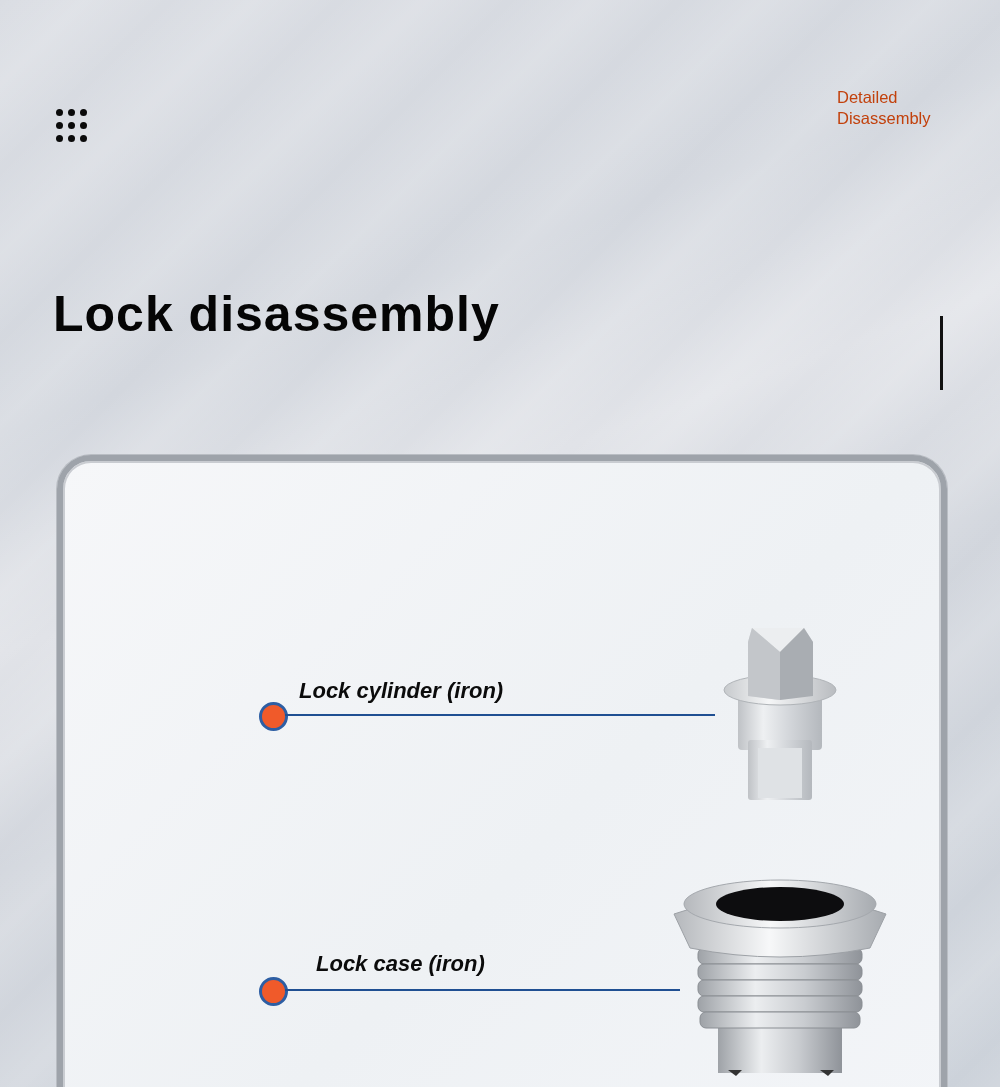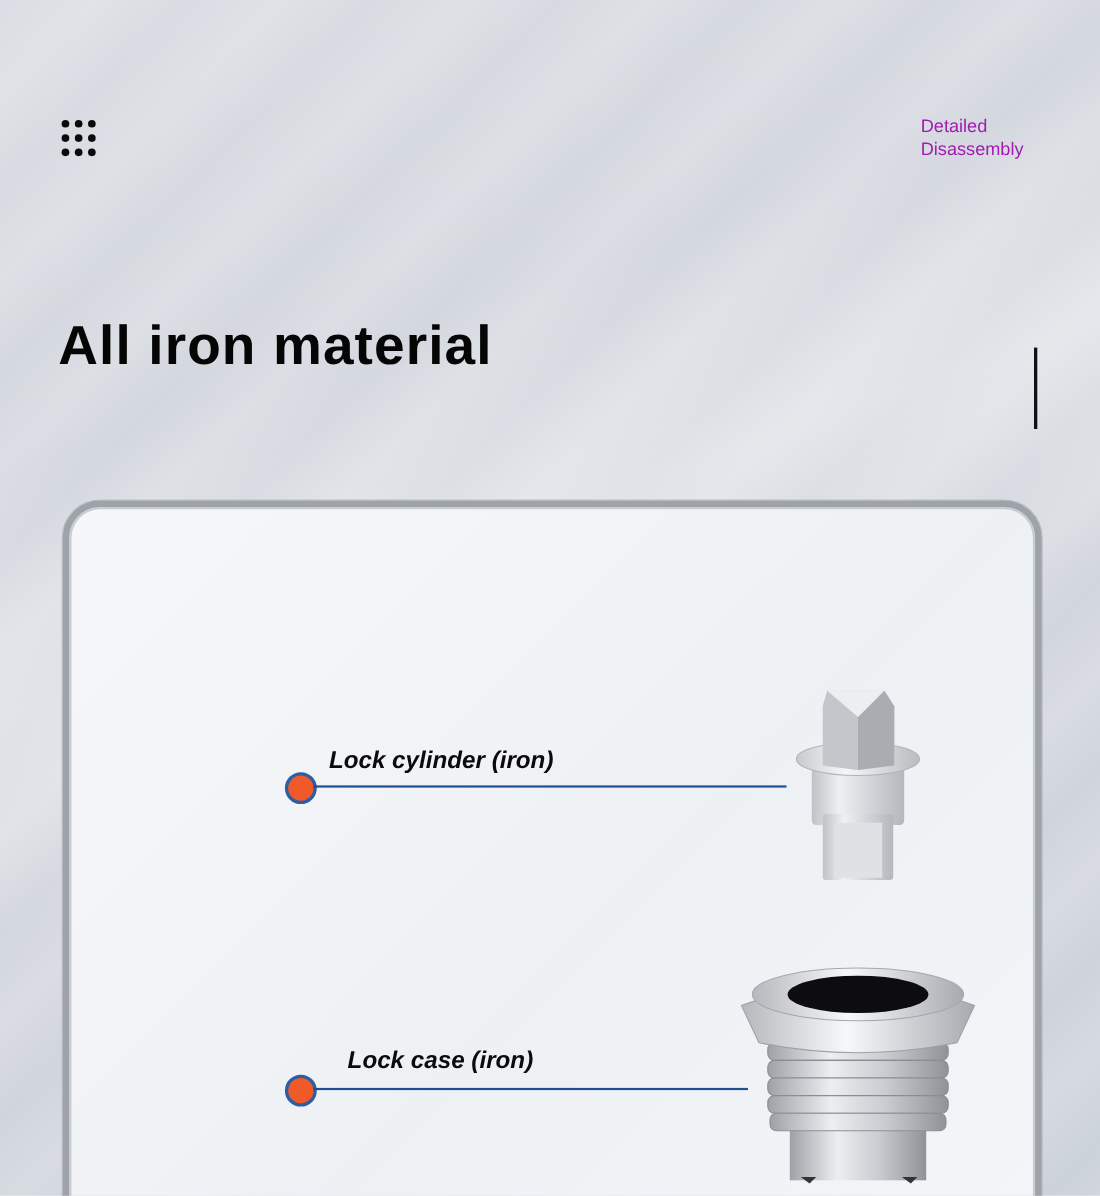--- a/index.html
+++ b/index.html
@@ -14,22 +14,22 @@
       background: repeating-linear-gradient(135deg, rgba(255,255,255,0) 0px, rgba(255,255,255,0.18) 60px, rgba(255,255,255,0) 120px);
       pointer-events: none;
     }
     .dot-grid {
       position: absolute; left: 56px; top: 109px;
       width: 34px; height: 34px;
       display: grid; grid-template-columns: repeat(3, 7px); grid-gap: 5px;
     }
     .dot-grid span { width: 7px; height: 7px; border-radius: 50%; background: #0a0a0a; display: block; }
     .tag {
-      position: absolute; left: 837px; top: 105px;
-      font-size: 16.5px; line-height: 21px; color: #a21caf; font-weight: 400;
+      position: absolute; left: 837px; top: 87px;
+      font-size: 16.5px; line-height: 21px; color: #c2410c; font-weight: 400;
     }
     .headline {
       position: absolute; left: 53px; top: 285px;
       font-size: 50px; line-height: 59px; font-weight: 700; color: #050505;
       letter-spacing: 1px;
     }
     .vbar {
       position: absolute; left: 940px; top: 316px;
       width: 3px; height: 74px; background: #111;
     }
@@ -70,21 +70,21 @@
     <span></span>
     <span></span>
 </div>
 
 <div class="tag">
   <div>Detailed</div>
   <div>Disassembly</div>
 </div>
 
 <div class="headline">
-  <div>All iron material</div>
+  <div>Lock disassembly</div>
 </div>
 
 <div class="vbar"></div>
 
 <div class="card"></div>
 
 <div class="callout">
   <div class="label" style="left:299px; top:678px;">Lock cylinder (iron)</div>
   <div class="dot" style="left:259px; top:702px;"></div>
   <div class="line" style="left:285px; top:714px; width:430px;"></div>

